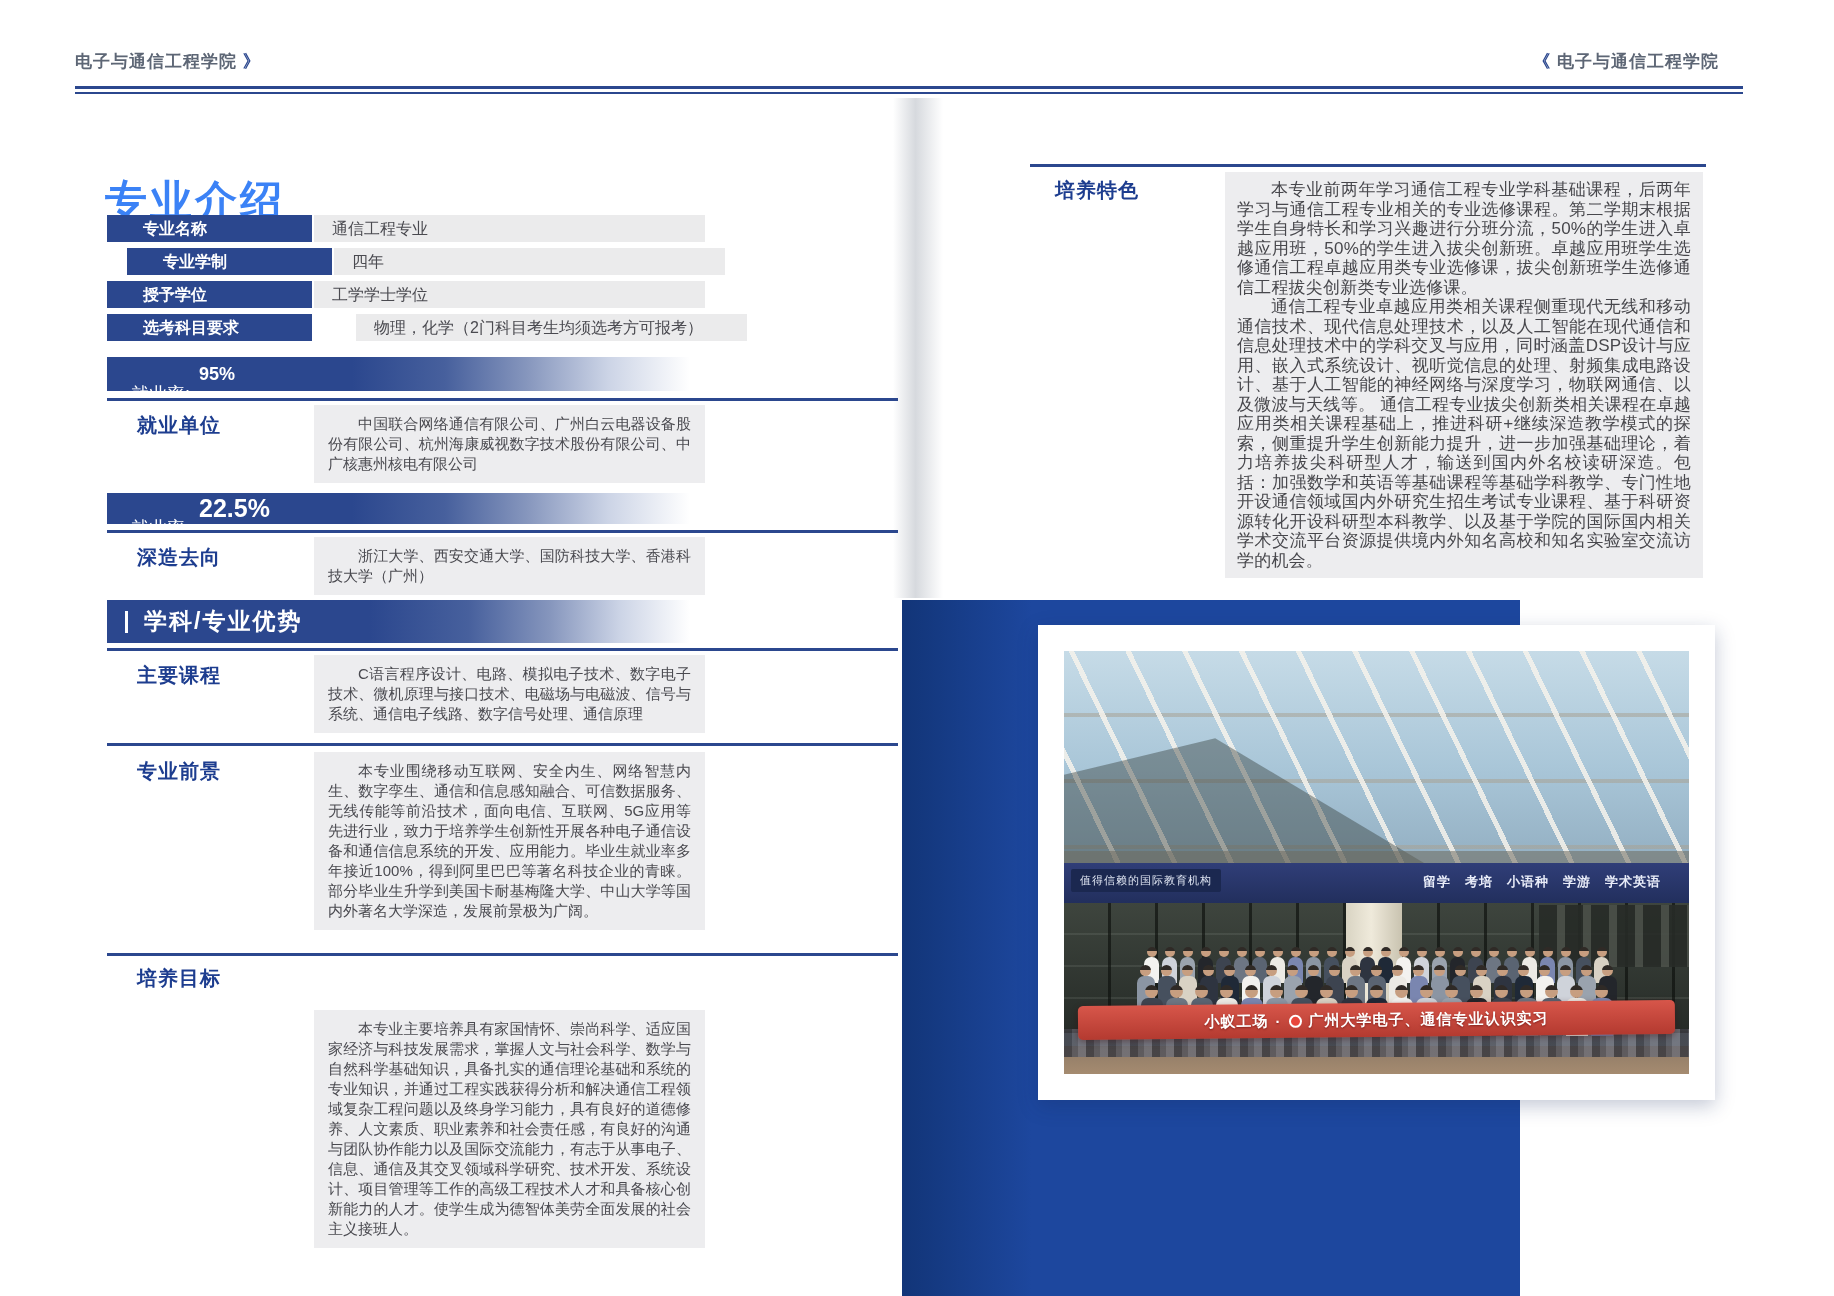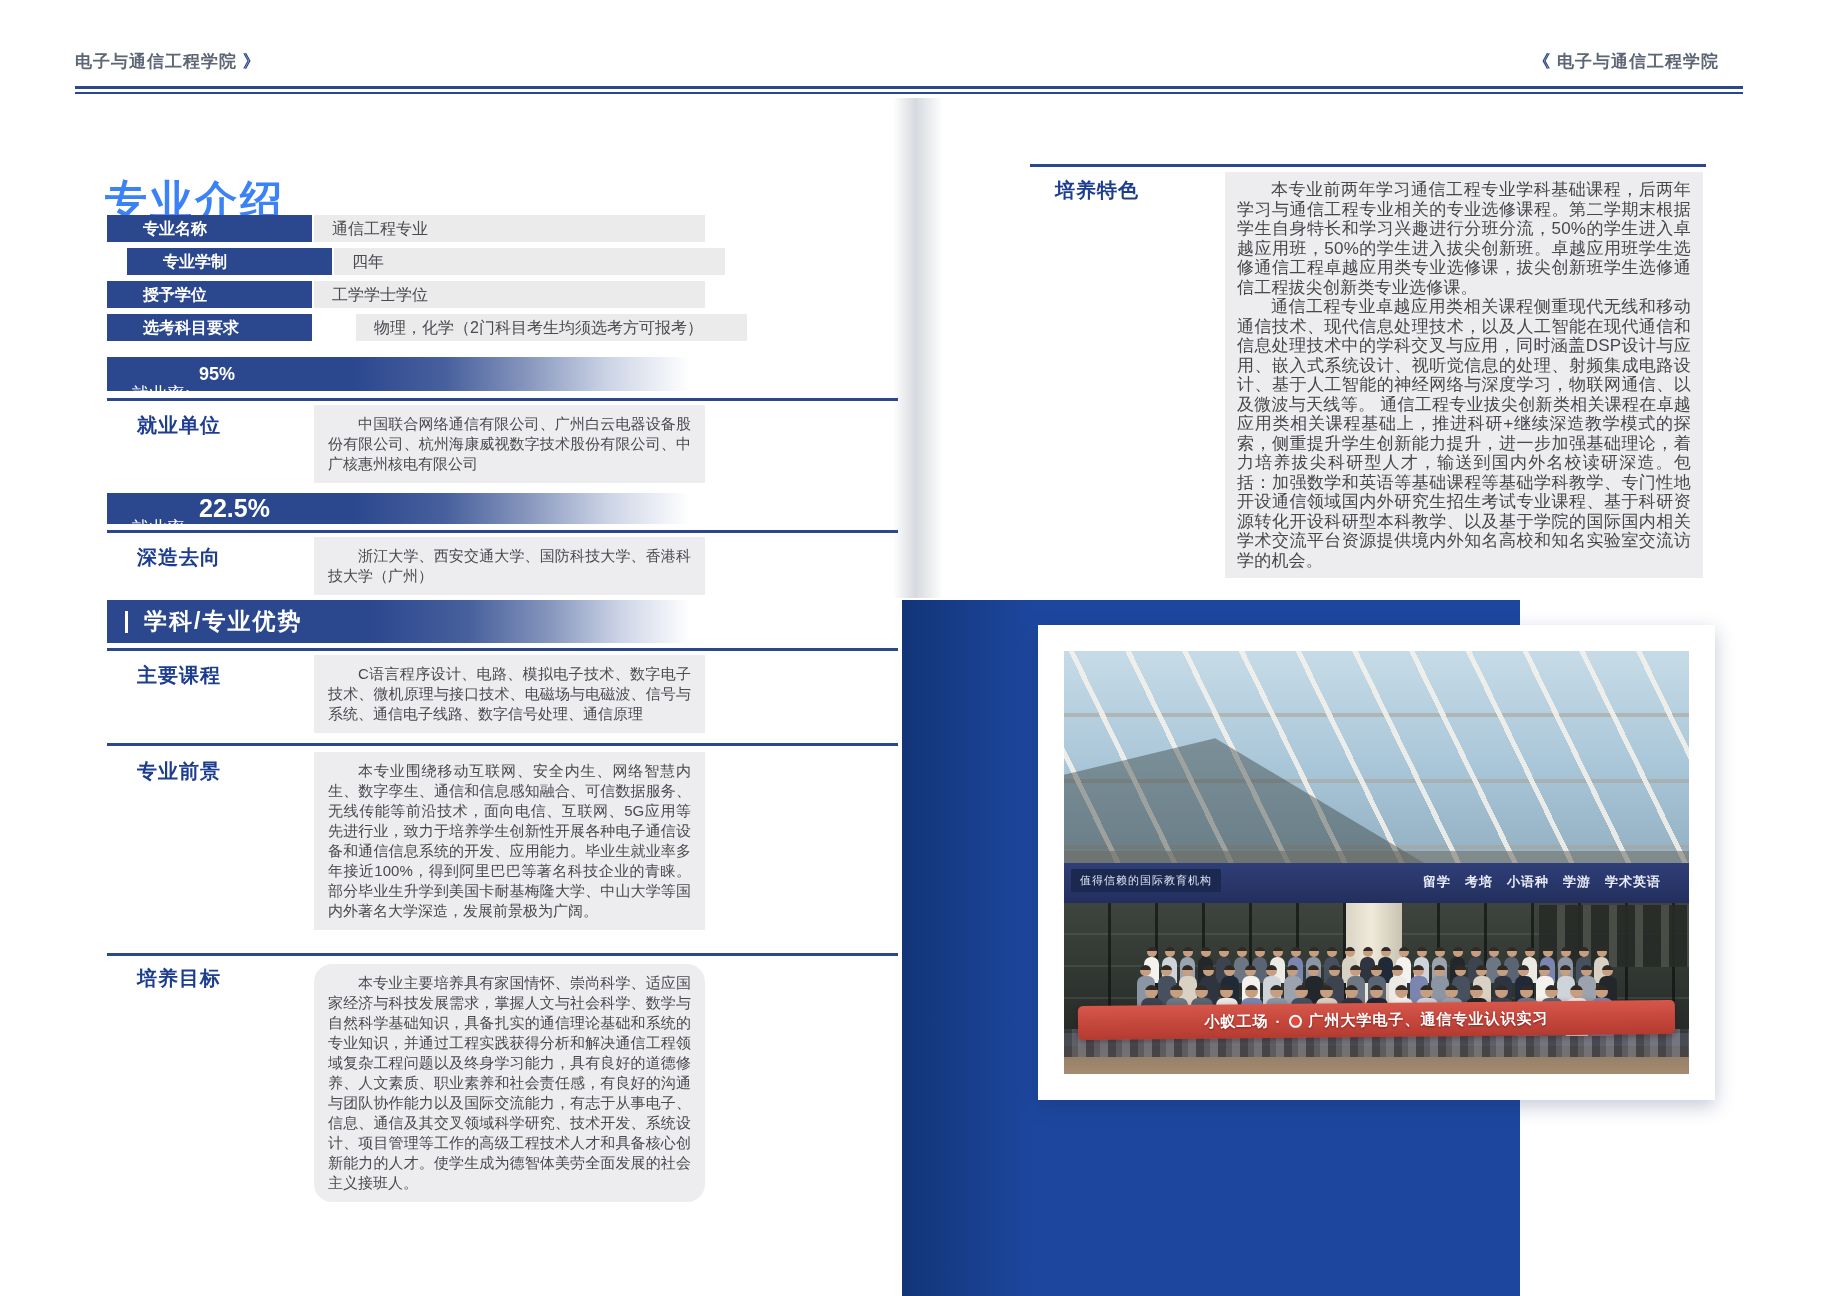--- a/index.html
+++ b/index.html
@@ -154,21 +154,21 @@
   </div>
   <div class="hrule" style="top:743px;"></div>
 
   <div class="lbl" style="top:758px;">专业前景</div>
   <div class="gbox" style="top:752px;">
     <p>本专业围绕移动互联网、安全内生、网络智慧内生、数字孪生、通信和信息感知融合、可信数据服务、无线传能等前沿技术，面向电信、互联网、5G应用等先进行业，致力于培养学生创新性开展各种电子通信设备和通信信息系统的开发、应用能力。毕业生就业率多年接近100%，得到阿里巴巴等著名科技企业的青睐。部分毕业生升学到美国卡耐基梅隆大学、中山大学等国内外著名大学深造，发展前景极为广阔。</p>
   </div>
   <div class="hrule" style="top:953px;"></div>
 
   <div class="lbl" style="top:965px;">培养目标</div>
-  <div class="gbox" style="top:964px;border-radius:18px;">
+  <div class="gbox" style="top:1010px;">
     <p>本专业主要培养具有家国情怀、崇尚科学、适应国家经济与科技发展需求，掌握人文与社会科学、数学与自然科学基础知识，具备扎实的通信理论基础和系统的专业知识，并通过工程实践获得分析和解决通信工程领域复杂工程问题以及终身学习能力，具有良好的道德修养、人文素质、职业素养和社会责任感，有良好的沟通与团队协作能力以及国际交流能力，有志于从事电子、信息、通信及其交叉领域科学研究、技术开发、系统设计、项目管理等工作的高级工程技术人才和具备核心创新能力的人才。使学生成为德智体美劳全面发展的社会主义接班人。</p>
   </div>
 
   <div class="hrule-r"></div>
   <div class="feat-lbl">培养特色</div>
   <div class="rbox">
     <p>本专业前两年学习通信工程专业学科基础课程，后两年学习与通信工程专业相关的专业选修课程。第二学期末根据学生自身特长和学习兴趣进行分班分流，50%的学生进入卓越应用班，50%的学生进入拔尖创新班。卓越应用班学生选修通信工程卓越应用类专业选修课，拔尖创新班学生选修通信工程拔尖创新类专业选修课。</p>
     <p>通信工程专业卓越应用类相关课程侧重现代无线和移动通信技术、现代信息处理技术，以及人工智能在现代通信和信息处理技术中的学科交叉与应用，同时涵盖DSP设计与应用、嵌入式系统设计、视听觉信息的处理、射频集成电路设计、基于人工智能的神经网络与深度学习，物联网通信、以及微波与天线等。 通信工程专业拔尖创新类相关课程在卓越应用类相关课程基础上，推进科研+继续深造教学模式的探索，侧重提升学生创新能力提升，进一步加强基础理论，着力培养拔尖科研型人才，输送到国内外名校读研深造。包括：加强数学和英语等基础课程等基础学科教学、专门性地开设通信领域国内外研究生招生考试专业课程、基于科研资源转化开设科研型本科教学、以及基于学院的国际国内相关学术交流平台资源提供境内外知名高校和知名实验室交流访学的机会。</p>
   </div>
 

